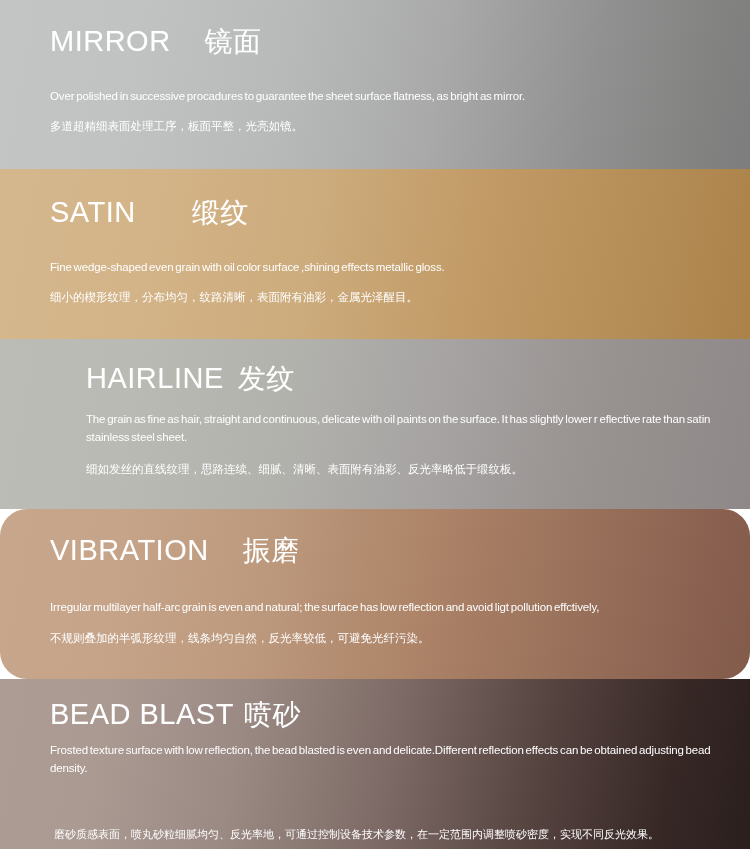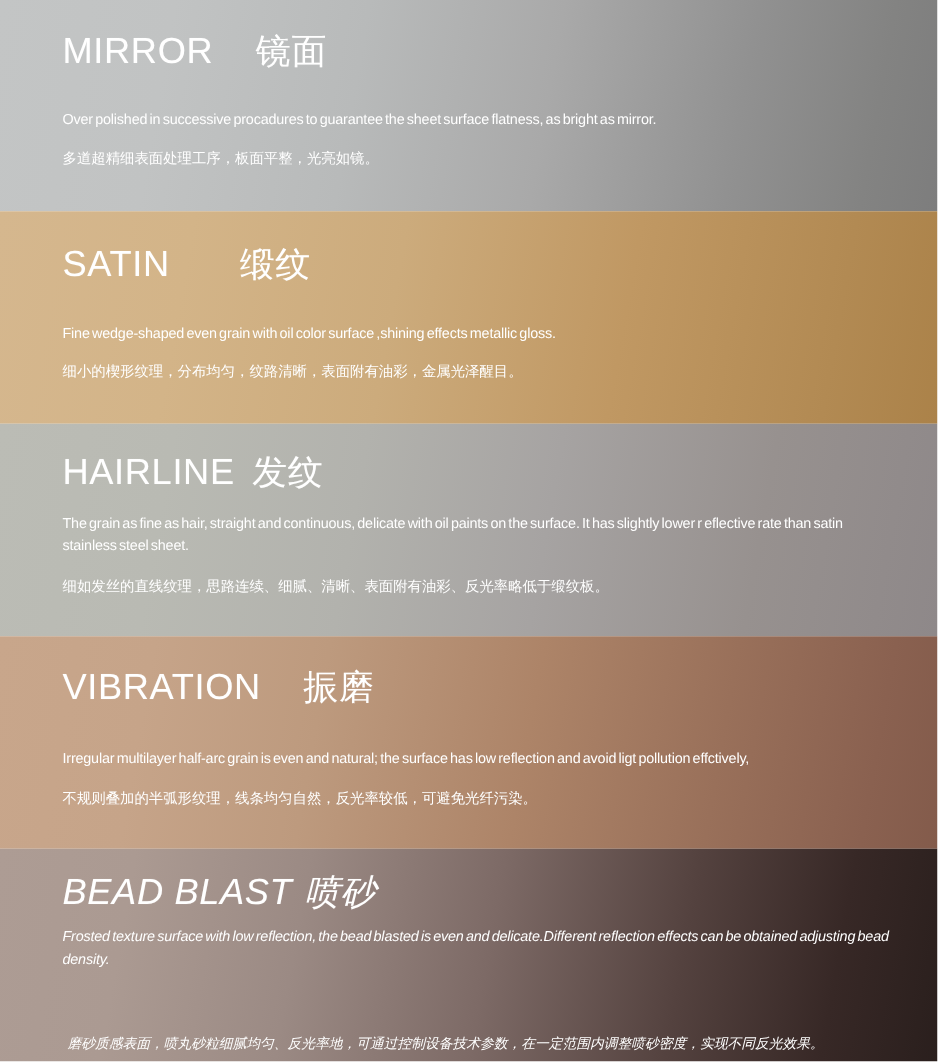--- a/index.html
+++ b/index.html
@@ -83,46 +83,48 @@
   #panel-satin .panel-heading { margin-bottom: 30px; }
   #panel-satin .heading-gap { display:inline-block; width: 56px; }
   #panel-satin .desc-en { margin-bottom: 12px; }
 
   
   #panel-hairline {
     height: 170px;
     background: linear-gradient(100deg,
         #bbbcb5 0%, #b9bab3 18%, #b2b2ad 38%,
         #a6a3a2 58%, #97918f 80%, #8e8889 100%);
+    padding-left: 36px;
   }
   #panel-hairline .panel-inner { padding-top: 24px; }
   #panel-hairline .panel-heading { margin-bottom: 16px; }
   #panel-hairline .heading-gap { display:inline-block; width: 14px; }
   #panel-hairline .desc-en { margin-bottom: 14px; max-width: 660px; }
 
   
   #panel-vibration {
     height: 170px;
     background: linear-gradient(100deg,
         #c8a68b 0%, #c6a489 16%, #bd9a7e 34%,
         #ad8468 56%, #99705a 76%, #8a6150 92%, #835b4b 100%);
+    border-radius: 27px;
   }
   #panel-vibration .panel-inner { padding-top: 26px; }
   #panel-vibration .panel-heading { margin-bottom: 32px; }
   #panel-vibration .heading-gap { display:inline-block; width: 34px; }
   #panel-vibration .desc-en { margin-bottom: 13px; }
 
   
   #panel-bead {
     height: 170px;
     background: linear-gradient(100deg,
         #ad9c94 0%, #ab9a92 14%, #9b8a84 32%,
         #7d6a66 52%, #54423f 72%, #372826 88%, #2a1f1d 100%);
   }
-  #panel-bead .panel-inner { padding-top: 20px; font-style: italic; }
+  #panel-bead .panel-inner { padding-top: 20px; }
   #panel-bead .panel-heading { margin-bottom: 6px; }
   #panel-bead .heading-gap { display:inline-block; width: 10px; }
   #panel-bead .desc-en { margin-bottom: 22px; max-width: 690px; }
   #panel-bead .desc-cn { font-size: 11px; padding-left: 4px; margin-top: 48px; }
 </style>
 </head>
 <body>
 
 <div id="finishes-list">
 

